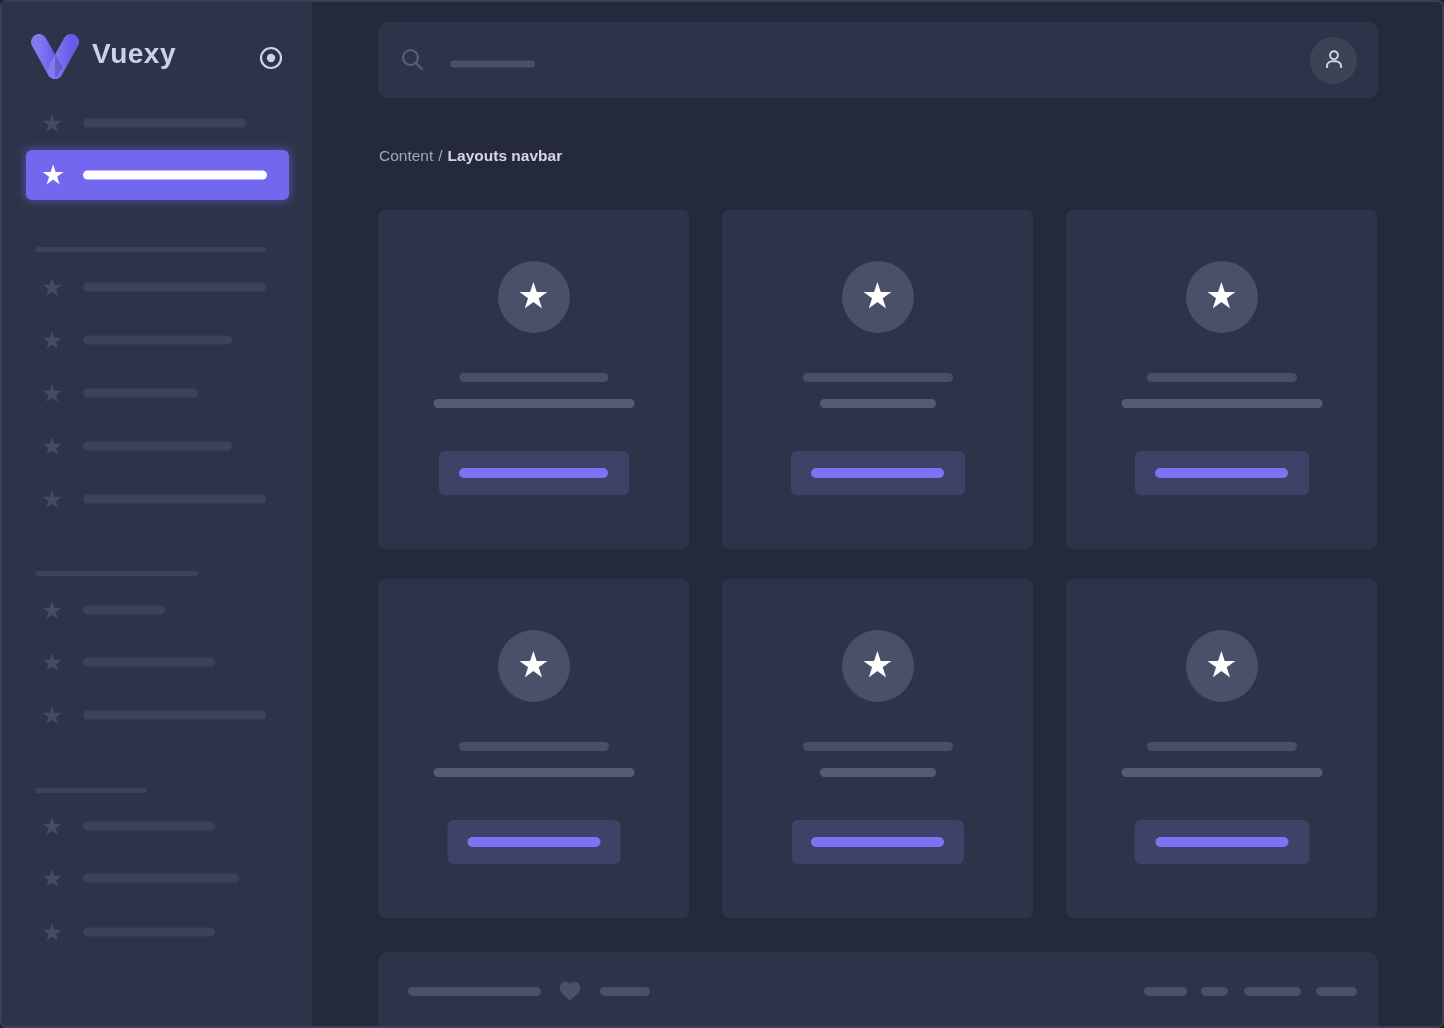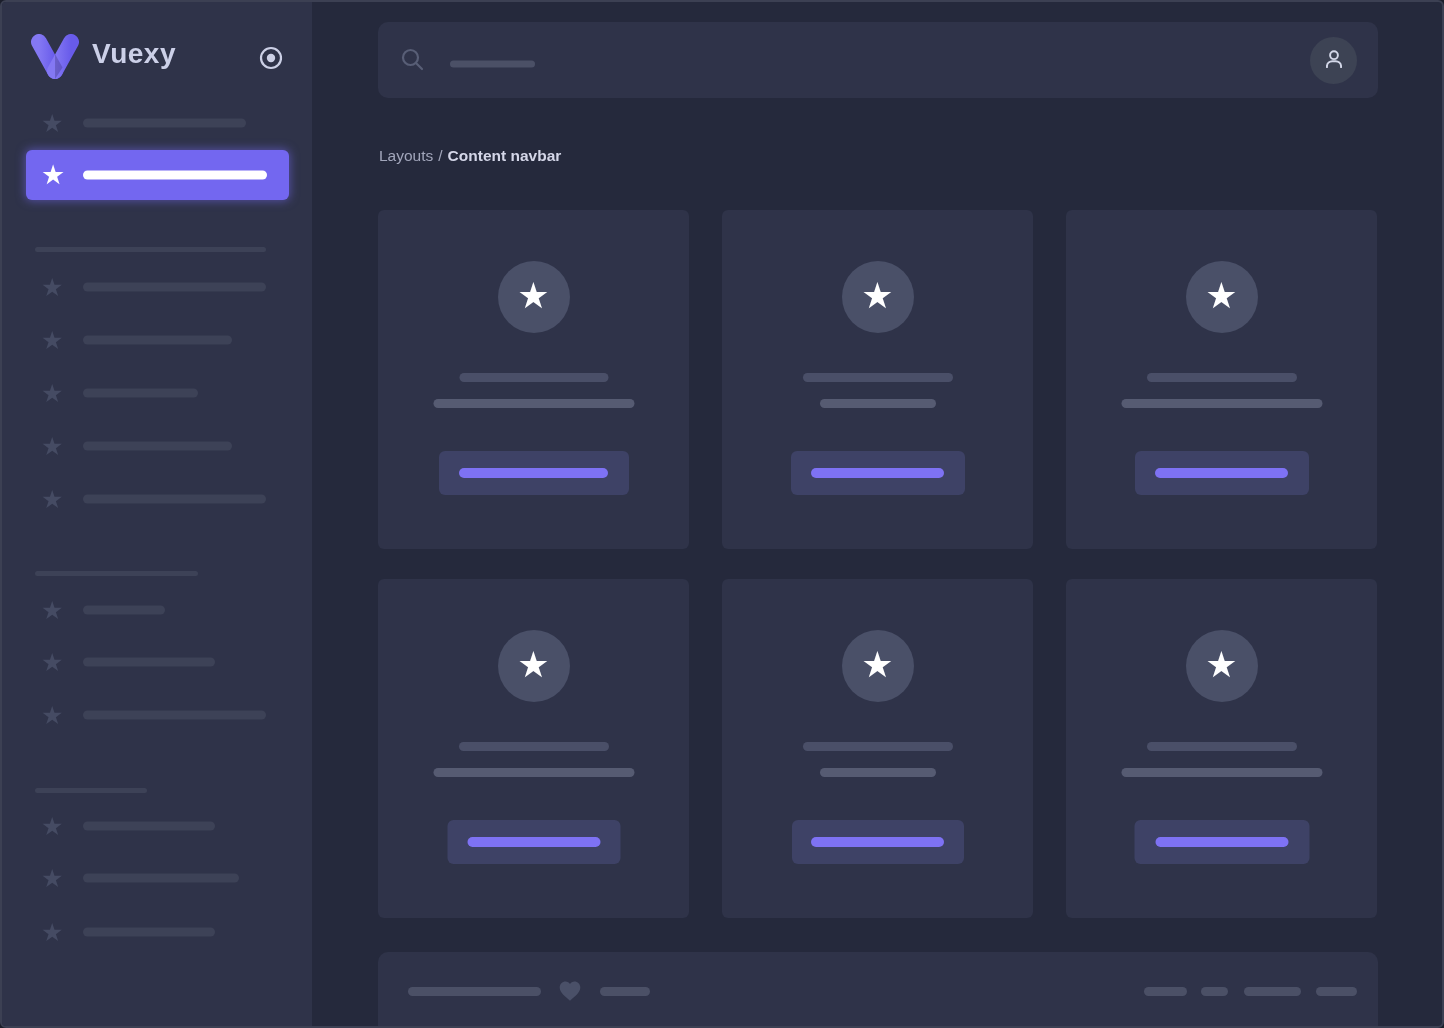--- a/index.html
+++ b/index.html
@@ -152,21 +152,21 @@
         <span>
           <svg width="26" height="26" viewBox="0 0 24 24">
             <circle cx="12" cy="8.5" r="3.6" stroke="#d3d7e8" stroke-width="1.8" fill="none"></circle>
             <path d="M5.5 19.5 v-1.2 a5 4.6 0 0 1 5 -4.2 h3 a5 4.6 0 0 1 5 4.2 v1.2" stroke="#d3d7e8" stroke-width="1.8" fill="none" stroke-linecap="round"></path>
           </svg>
         </span>
       </div>
     </header>
 
     <div class="breadcrumb">
-      <span class="bc-parent">Layouts</span><span class="bc-sep">/</span><span class="bc-current">Content navbar</span>
+      <span class="bc-parent">Content</span><span class="bc-sep">/</span><span class="bc-current">Layouts navbar</span>
     </div>
 
     <section class="grid" id="cards-grid">
         <div class="card">
           <div class="c-avatar">
             <span class="c-star">★</span>
           </div>
           <div class="c-line c-line1" style="width: 149px;"></div>
           <div class="c-line c-line2" style="width: 201px;"></div>
           <button class="c-btn" style="width: 190px;">

